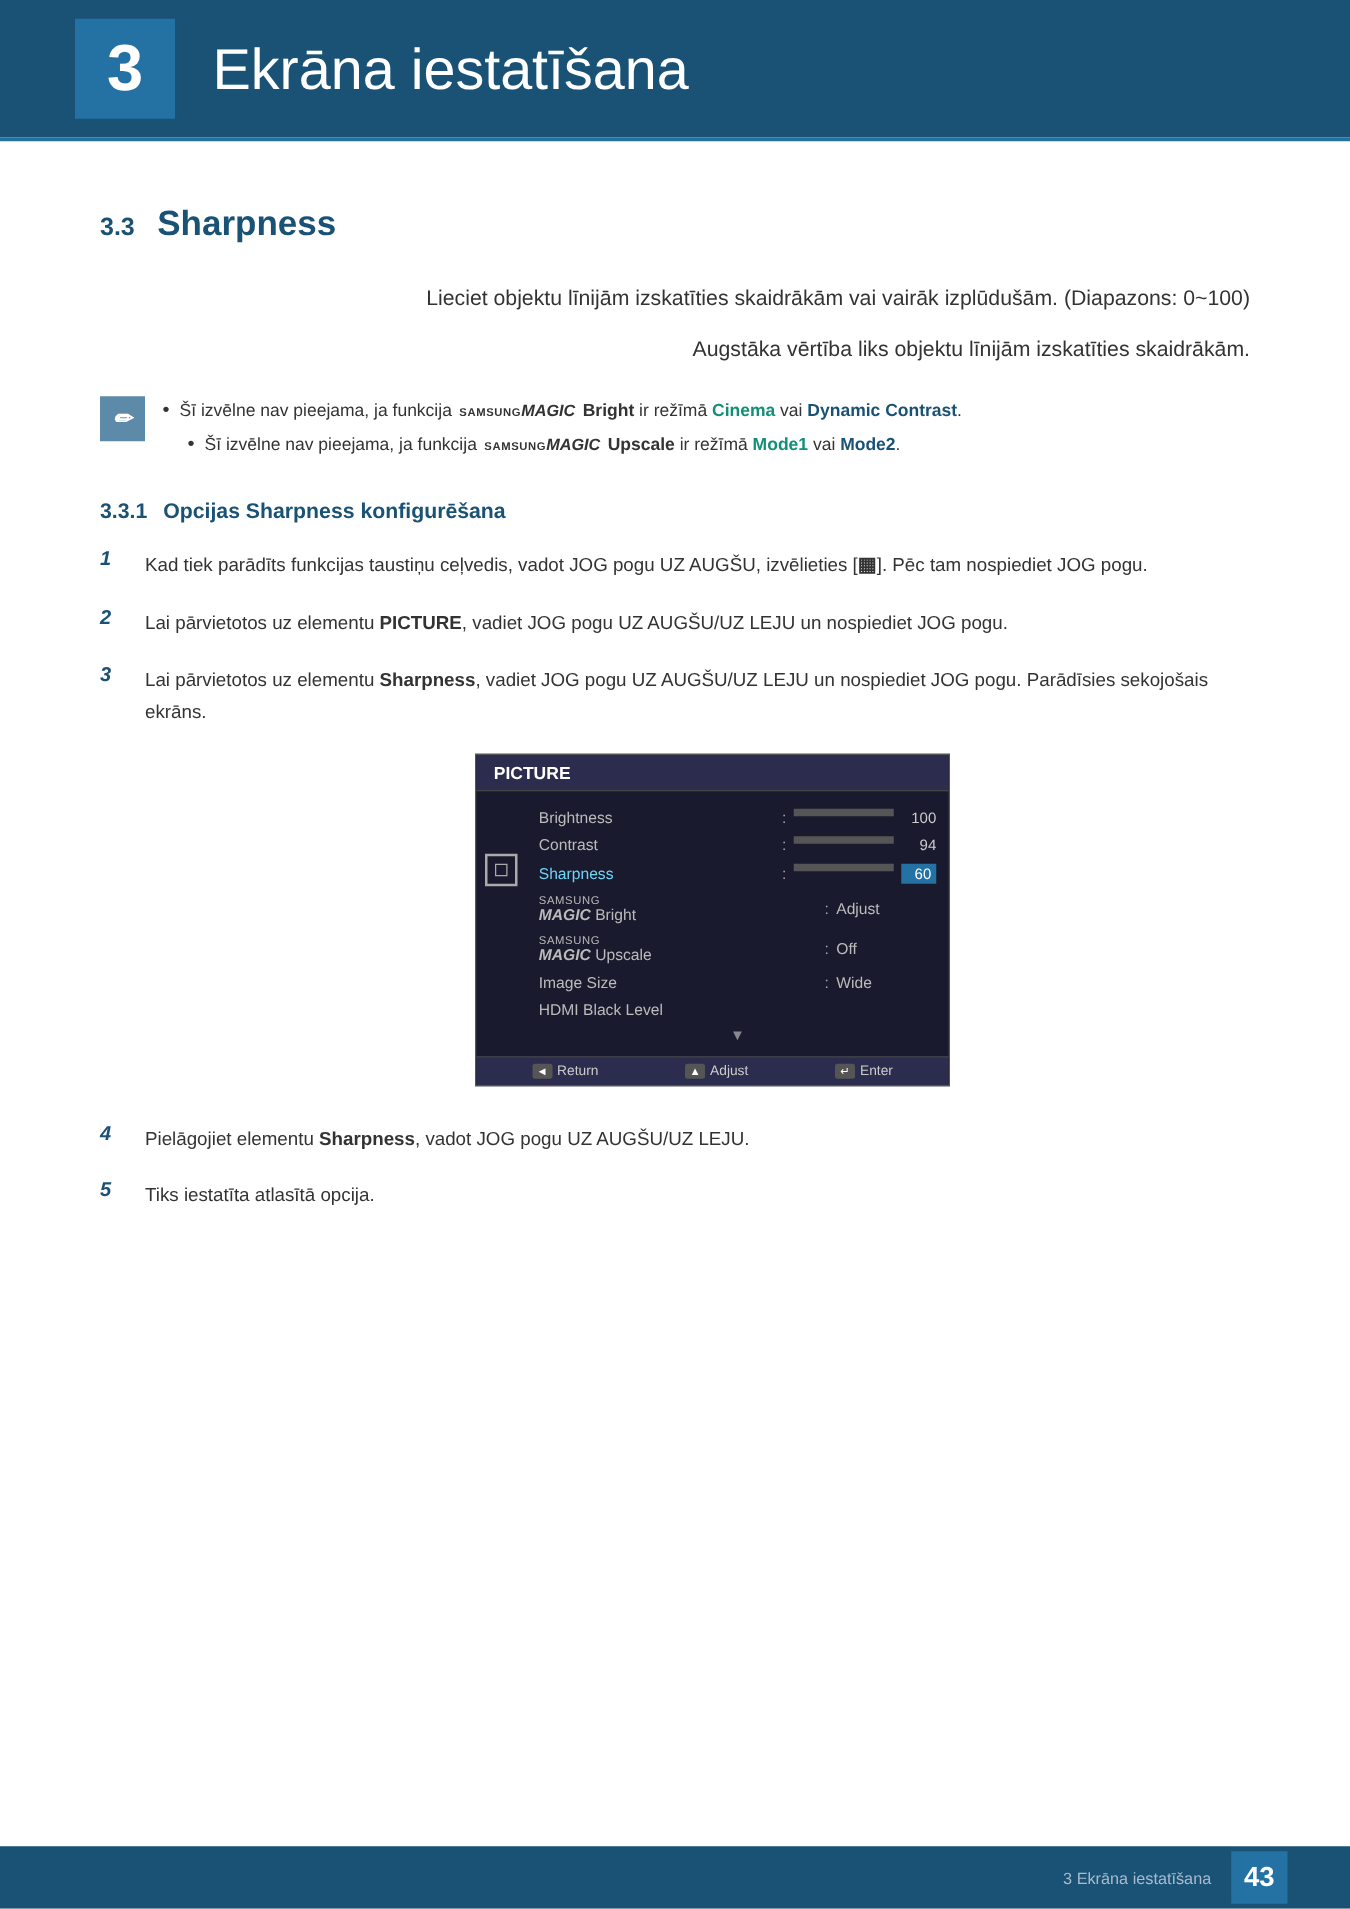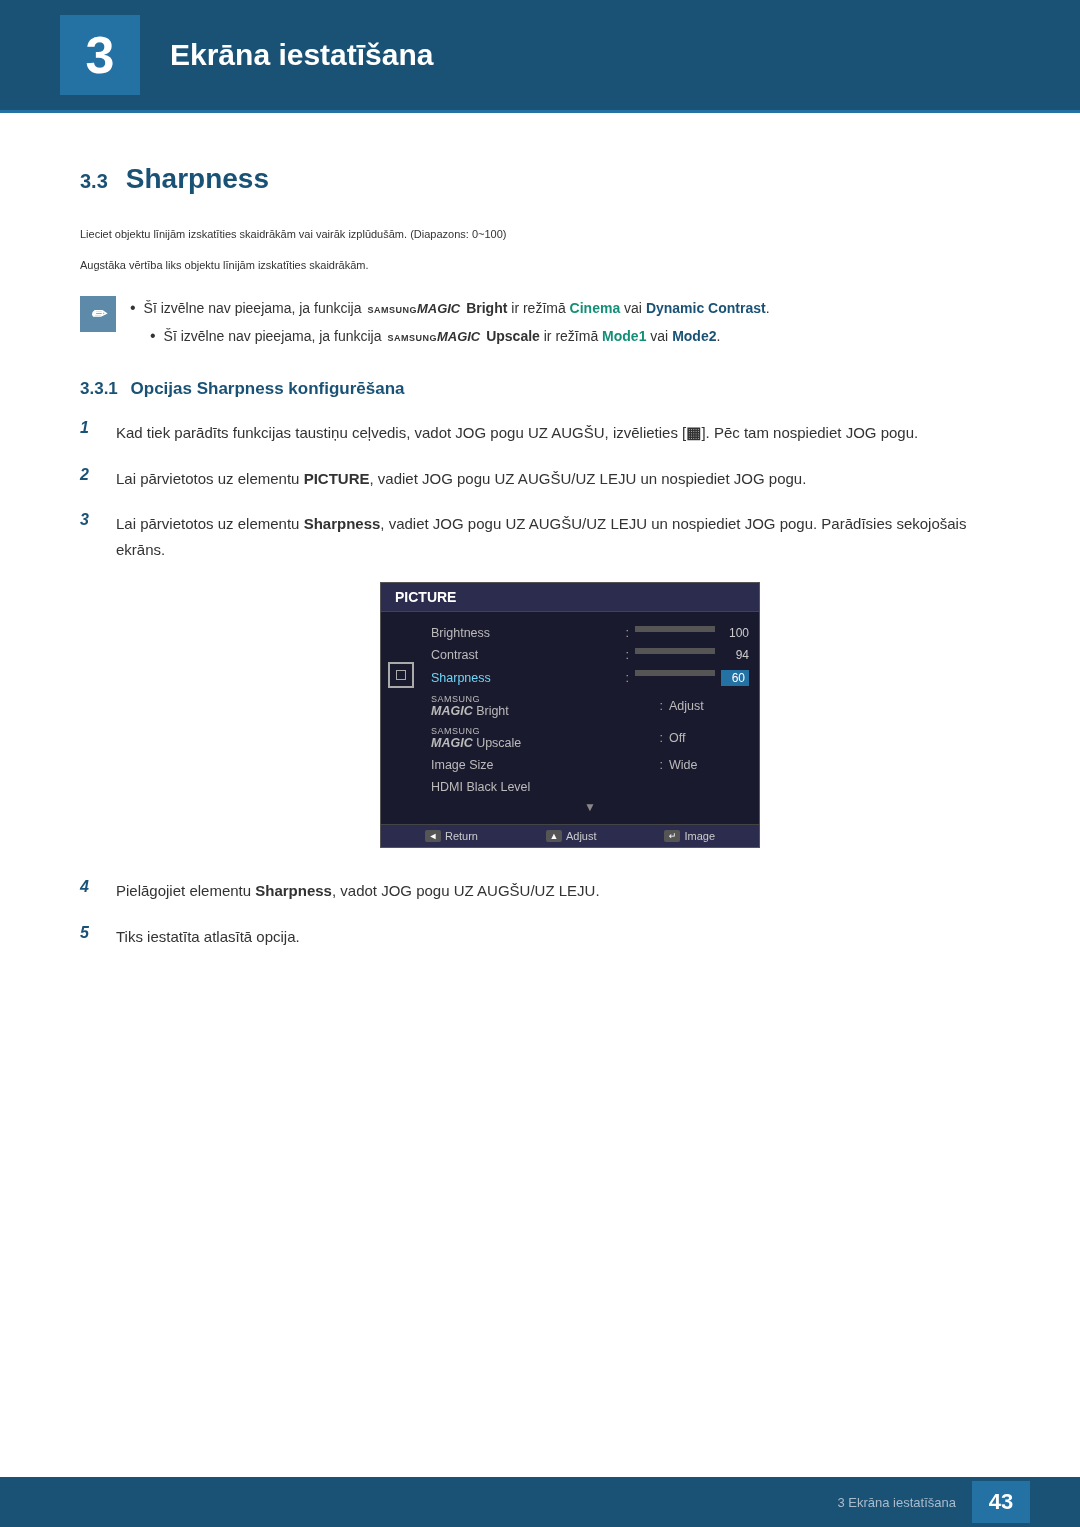--- a/index.html
+++ b/index.html
@@ -34,22 +34,22 @@
       margin-right: 30px;
     }
 
     .chapter-number {
       font-size: 52px;
       font-weight: bold;
       color: #ffffff;
     }
 
     .header-title {
-      font-size: 30px;
-      font-weight: bold;
+      font-size: 46px;
+      font-weight: normal;
       color: #ffffff;
     }
 
     
     .content {
       padding: 50px 80px 80px 80px;
     }
 
     
     .section-heading {
@@ -66,24 +66,25 @@
     }
 
     .section-title {
       font-size: 28px;
       font-weight: bold;
       color: #1a5276;
     }
 
     
     .body-text {
-      font-size: 11px;
+      font-size: 17px;
       line-height: 1.7;
       color: #333;
       margin-bottom: 12px;
+      text-align: right;
     }
 
     
     .note-box {
       display: flex;
       align-items: flex-start;
       margin: 20px 0 30px 0;
     }
 
     .note-icon {
@@ -361,21 +362,21 @@
       padding: 0 50px;
     }
 
     .footer-text {
       color: #aabbcc;
       font-size: 13px;
       margin-right: 16px;
     }
 
     .footer-page-num {
-      width: 58px;
+      width: 45px;
       height: 42px;
       background: #2471a3;
       display: flex;
       align-items: center;
       justify-content: center;
       color: #fff;
       font-size: 22px;
       font-weight: bold;
     }
 
@@ -559,21 +560,21 @@
         <div class="osd-footer-item">
           <span class="footer-btn">◄</span>
           <span>Return</span>
         </div>
         <div class="osd-footer-item">
           <span class="footer-btn">▲</span>
           <span>Adjust</span>
         </div>
         <div class="osd-footer-item">
           <span class="footer-btn">↵</span>
-          <span>Image</span>
+          <span>Enter</span>
         </div>
       </div>
     </div>
   </div>
 
   <ol class="steps-list">
     <li class="step-item">
       <span class="step-num">4</span>
       <span class="step-text">
         Pielāgojiet elementu <strong>Sharpness</strong>, vadot JOG pogu UZ AUGŠU/UZ LEJU.

